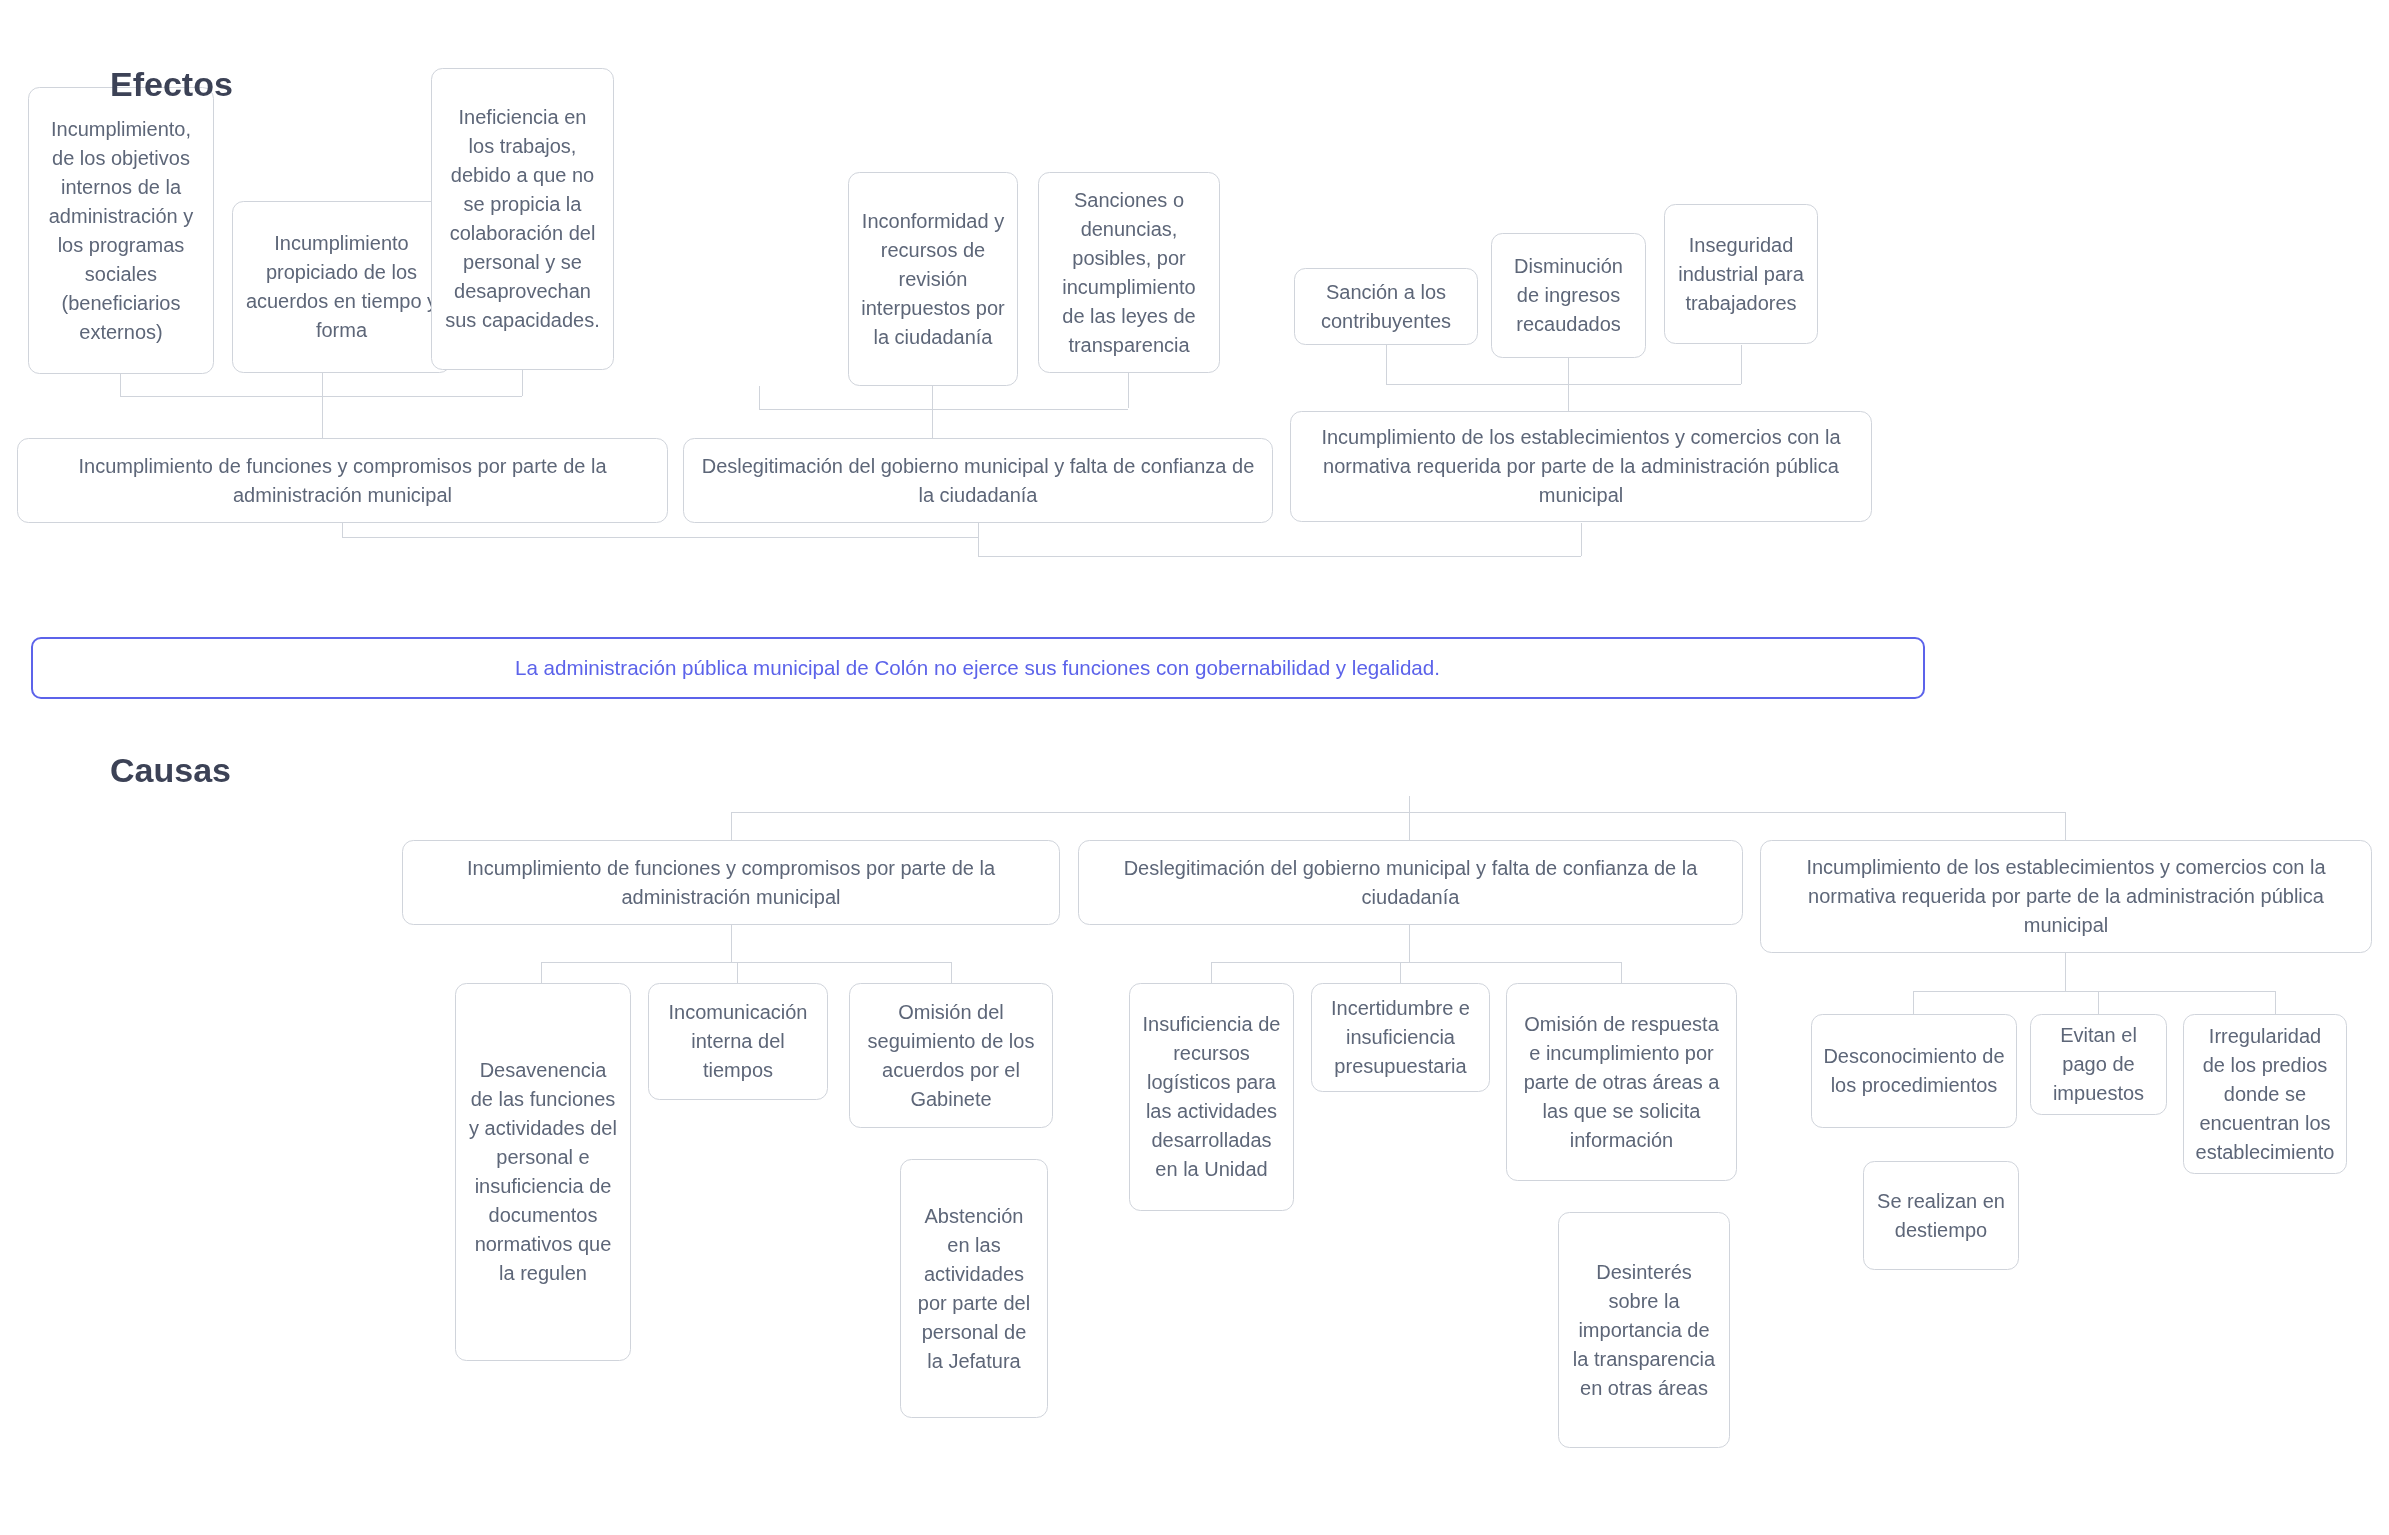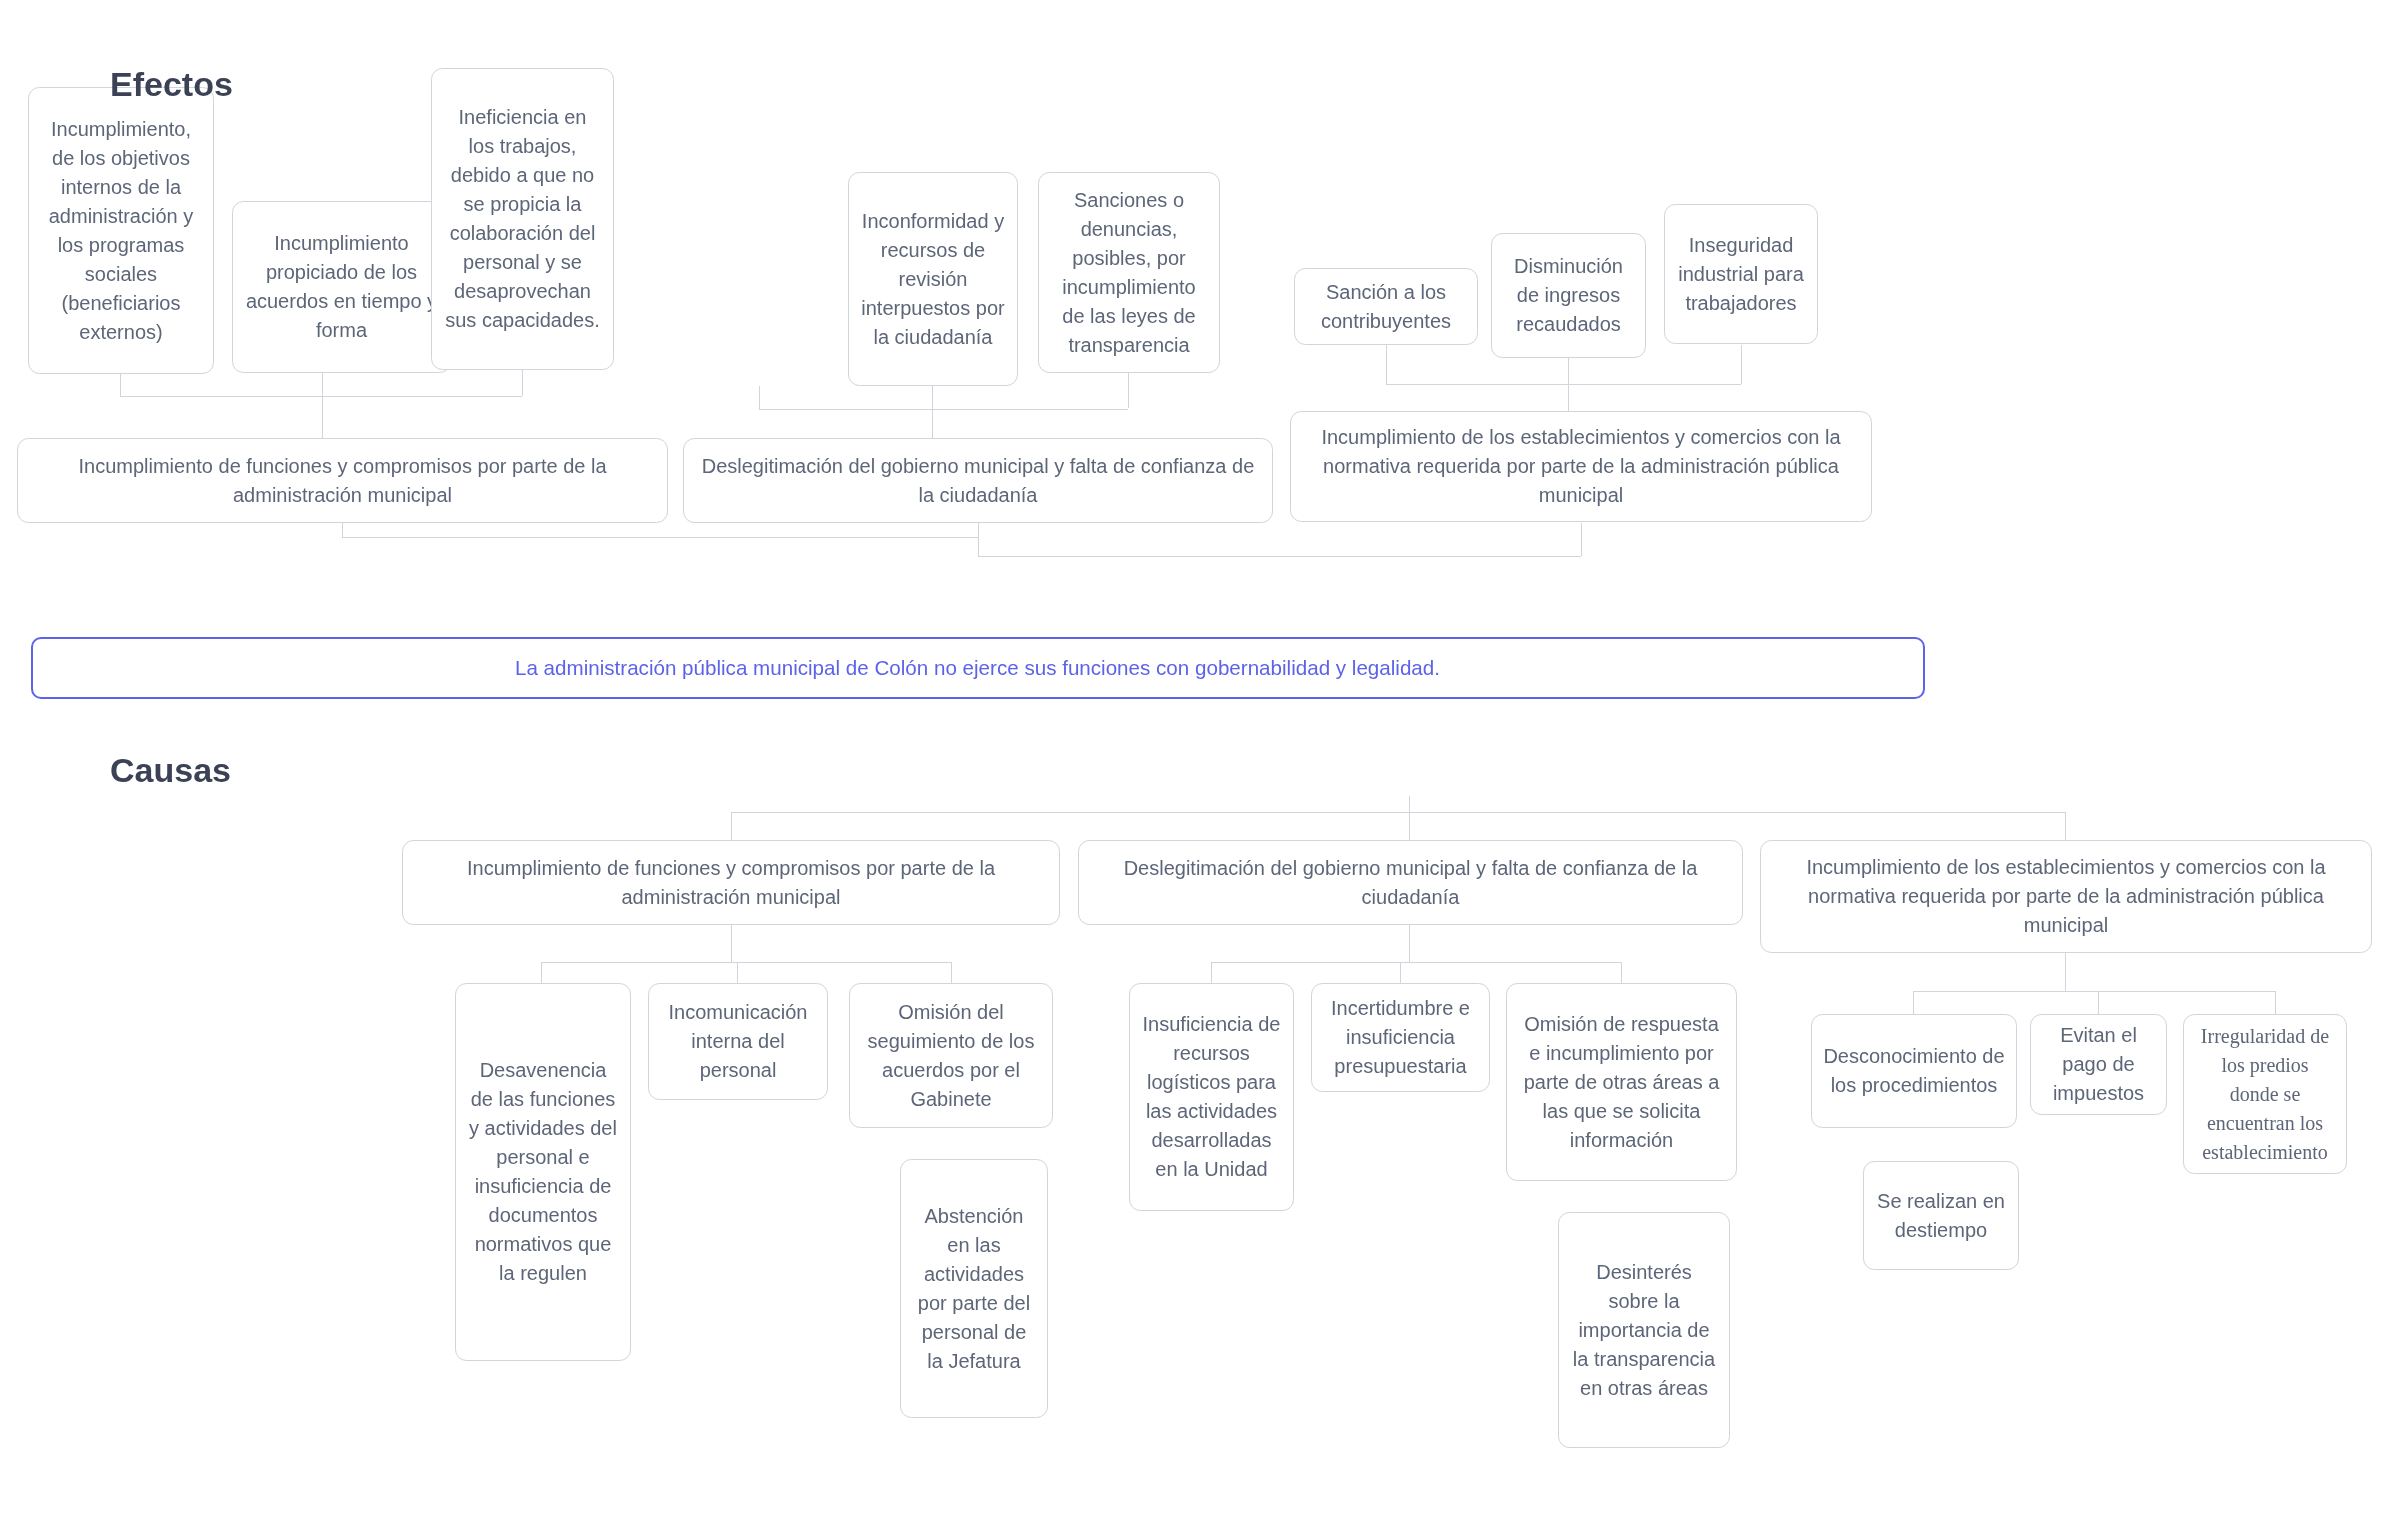--- a/index.html
+++ b/index.html
@@ -116,26 +116,26 @@
   <div class="v" style="left:1400px;top:962px;height:21px;"></div>
   <div class="v" style="left:1621px;top:962px;height:21px;"></div>
 
   <div class="v" style="left:2065px;top:953px;height:38px;"></div>
   <div class="h" style="left:1913px;top:991px;width:363px;"></div>
   <div class="v" style="left:1913px;top:991px;height:23px;"></div>
   <div class="v" style="left:2098px;top:991px;height:23px;"></div>
   <div class="v" style="left:2275px;top:991px;height:23px;"></div>
 
   <div class="box" style="left:455px;top:983px;width:176px;height:378px;">Desavenencia de las funciones y actividades del personal e insuficiencia de documentos normativos que la regulen</div>
-  <div class="box" style="left:648px;top:983px;width:180px;height:117px;">Incomunicación interna del personal</div>
+  <div class="box" style="left:648px;top:983px;width:180px;height:117px;">Incomunicación interna del tiempos</div>
   <div class="box" style="left:849px;top:983px;width:204px;height:145px;">Omisión del seguimiento de los acuerdos por el Gabinete</div>
   <div class="box" style="left:900px;top:1159px;width:148px;height:259px;">Abstención en las actividades por parte del personal de la Jefatura</div>
   <div class="box" style="left:1129px;top:983px;width:165px;height:228px;">Insuficiencia de recursos logísticos para las actividades desarrolladas en la Unidad</div>
   <div class="box" style="left:1506px;top:983px;width:231px;height:198px;">Omisión de respuesta e incumplimiento por parte de otras áreas a las que se solicita información</div>
   <div class="box" style="left:1311px;top:983px;width:179px;height:109px;">Incertidumbre e insuficiencia presupuestaria</div>
   <div class="box" style="left:1558px;top:1212px;width:172px;height:236px;">Desinterés sobre la importancia de la transparencia en otras áreas</div>
   <div class="box" style="left:1811px;top:1014px;width:206px;height:114px;">Desconocimiento de los procedimientos</div>
   <div class="box" style="left:2030px;top:1014px;width:137px;height:101px;">Evitan el pago de impuestos</div>
-  <div class="box" style="left:2183px;top:1014px;width:164px;height:160px;font-family:Liberation Serif, serif;">Irregularidad de los predios donde se encuentran los establecimiento</div>
+  <div class="box" style="left:2183px;top:1014px;width:164px;height:160px;">Irregularidad de los predios donde se encuentran los establecimiento</div>
   <div class="box" style="left:1863px;top:1161px;width:156px;height:109px;">Se realizan en destiempo</div>
 
 </div>
 
 
 </body></html>

